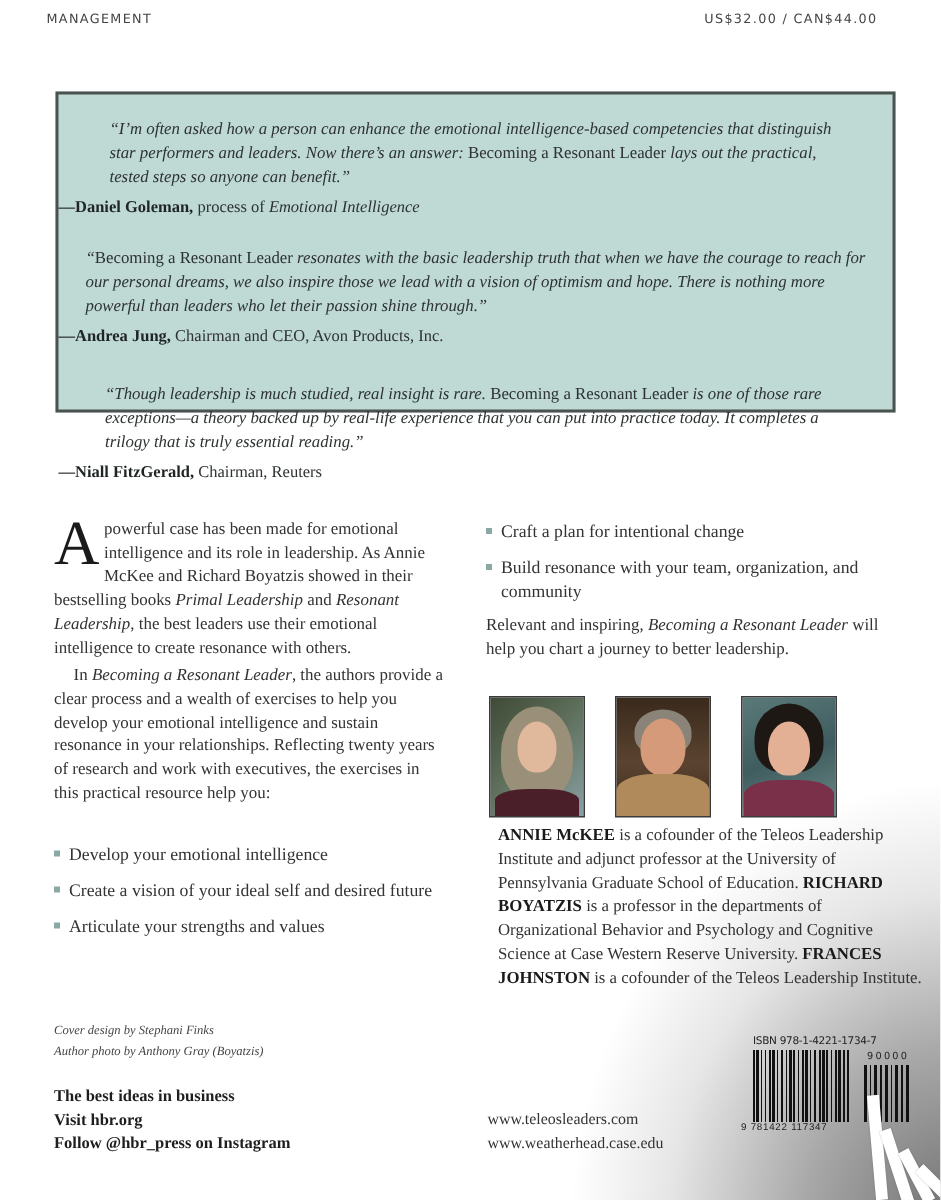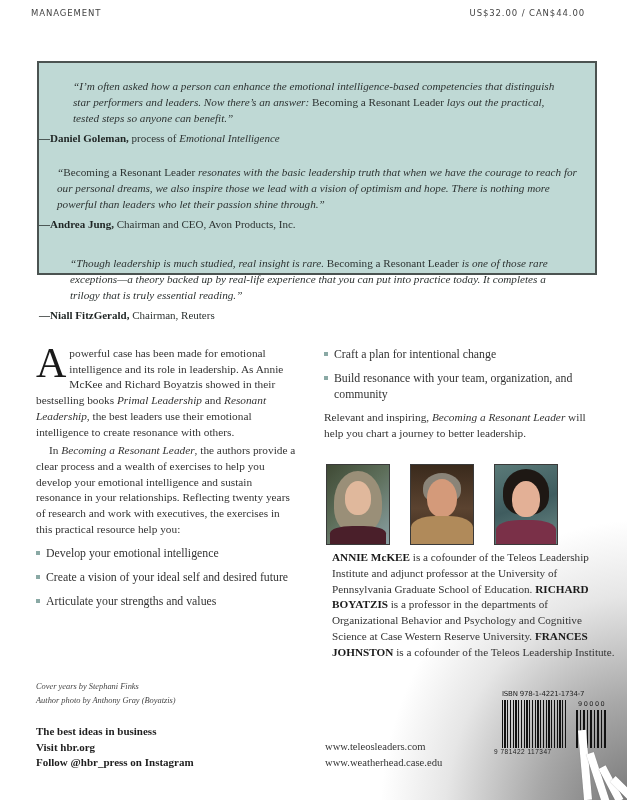--- a/index.html
+++ b/index.html
@@ -44,21 +44,21 @@
     .col-left {
       position: absolute; left: 36px; top: 346px; width: 262px;
       font-size: 11.3px; line-height: 15.7px; color: #333;
     }
     .col-left p { margin: 0; }
     .col-left p.indent { text-indent: 13px; margin-top: 3px; }
     .dropcap {
       float: left; font-size: 42px; line-height: 32px; margin: 1px 3px 0 0;
       font-family: "Liberation Serif", serif; color: #1a1a1a;
     }
-    .bullets { list-style: none; margin-top: 8px; }
+    .bullets { list-style: none; margin-top: 24px; }
     .bullets li {
       position: relative; padding-left: 10px; margin-bottom: 8px;
       font-size: 11.8px; line-height: 16px; color: #333;
     }
     .bullet-dot {
       position: absolute; left: 0; top: 6px; width: 4px; height: 4px;
       background: #8aa9a5;
     }
     .credits {
       position: absolute; left: 36px; top: 680px;
@@ -167,21 +167,21 @@
   <p><span class="dropcap">A</span><span> powerful case has been made for emotional intelligence and its role in leadership. As Annie McKee and Richard Boyatzis showed in their bestselling books </span><i>Primal Leadership</i><span> and </span><i>Resonant Leadership</i><span>, the best leaders use their emotional intelligence to create resonance with others.</span></p>
   <p class="indent"><span>In </span><i>Becoming a Resonant Leader</i><span>, the authors provide a clear process and a wealth of exercises to help you develop your emotional intelligence and sustain resonance in your relationships. Reflecting twenty years of research and work with executives, the exercises in this practical resource help you:</span></p>
   <ul class="bullets">
     <li><span class="bullet-dot"></span><span>Develop your emotional intelligence</span></li>
     <li><span class="bullet-dot"></span><span>Create a vision of your ideal self and desired future</span></li>
     <li><span class="bullet-dot"></span><span>Articulate your strengths and values</span></li>
   </ul>
 </div>
 
 <div class="credits">
-  <div>Cover years by Stephani Finks</div>
+  <div>Cover design by Stephani Finks</div>
   <div>Author photo by Anthony Gray (Boyatzis)</div>
 </div>
 
 <div class="promo">
   <div>The best ideas in business</div>
   <div>Visit hbr.org</div>
   <div>Follow @hbr_press on Instagram</div>
 </div>
 
 <div class="col-right">

